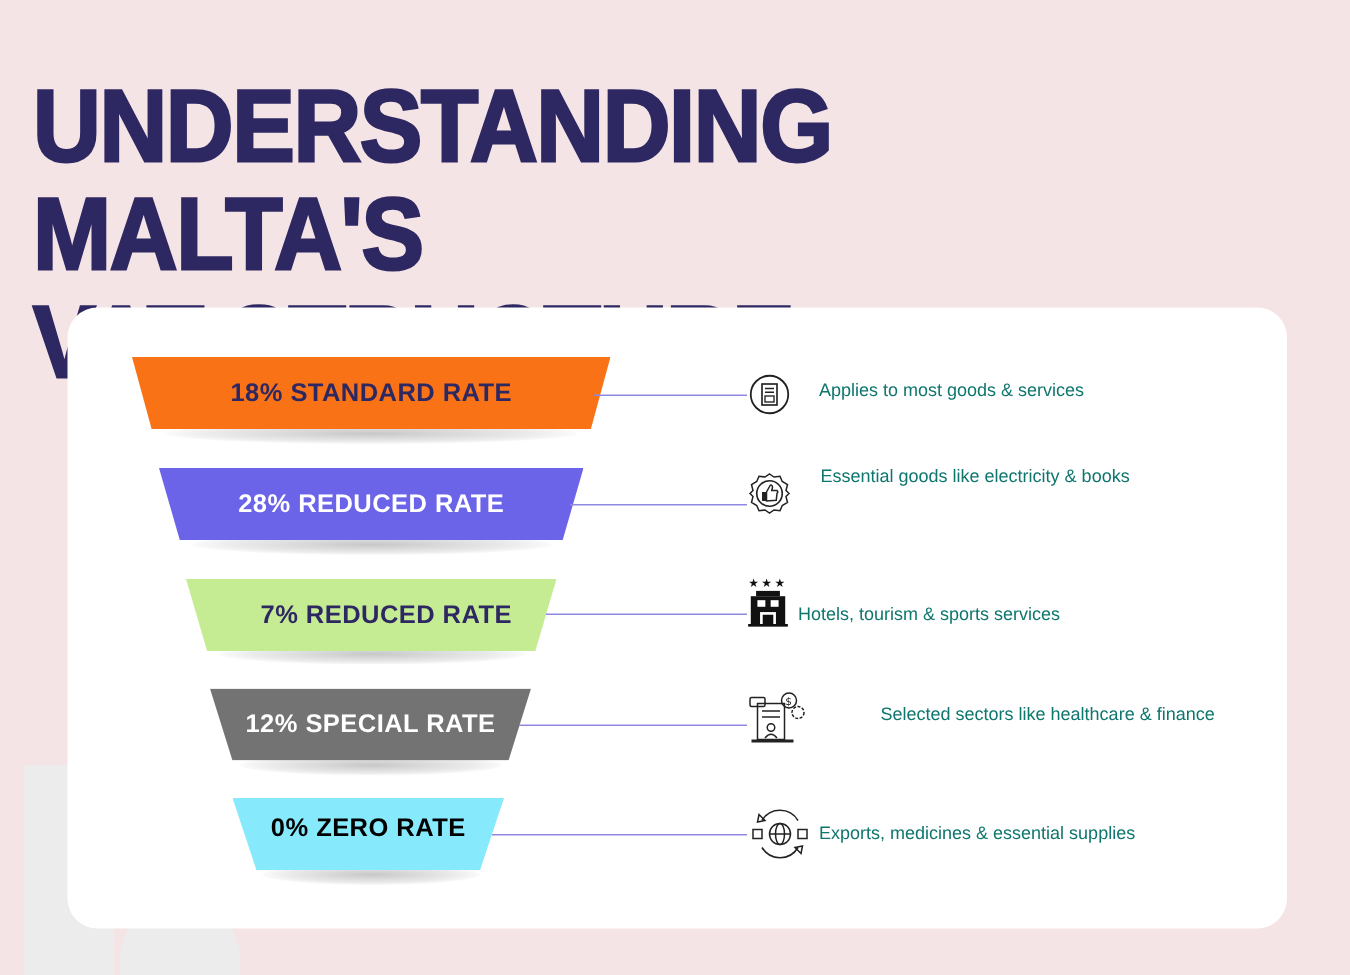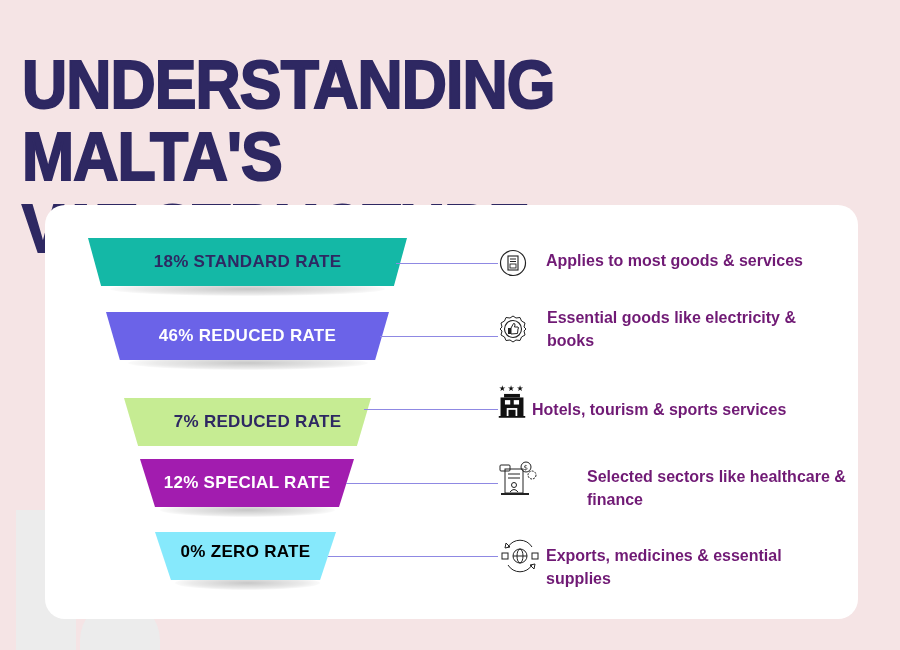--- a/index.html
+++ b/index.html
@@ -30,91 +30,91 @@
   .band-shadow {
     position:absolute; height:14px; border-radius:50%;
     background:radial-gradient(ellipse at center, rgba(0,0,0,0.22) 0%, rgba(0,0,0,0.08) 55%, rgba(0,0,0,0) 75%);
   }
   .connector { position:absolute; height:1px; background:#8f89e3; }
   .icon {
     position:absolute; width:30px; height:30px;
     display:flex; align-items:center; justify-content:center;
   }
   .desc {
-    position:absolute; color:#701a75; font-family:"Liberation Sans", sans-serif;
-    font-weight:700; font-size:16px; line-height:23px; width:300px;
+    position:absolute; color:#0f766e; font-family:"Liberation Sans", sans-serif;
+    font-weight:400; font-size:12px; line-height:23px; width:300px;
   }
 </style>
 </head>
 <body>
 
 <div class="bg-shape" style="left:16px; top:510px; width:60px; height:140px;"></div>
 <div class="bg-shape" style="left:80px; top:600px; width:80px; height:50px; border-radius:40px 40px 0 0;"></div>
 
 <h1 class="title">
   <span>UNDERSTANDING MALTA'S</span>
   <span>VAT STRUCTURE</span>
 </h1>
 
 <div class="card"></div>
 
 <div class="band-shadow" style="left:110px; top:282px; width:275px;"></div>
-<div class="band" style="left:88px; top:238px; width:319px; background:#14b8a6; color:#2e2862; clip-path:polygon(0 0,100% 0,95.9% 100%,4.1% 100%);">
+<div class="band" style="left:88px; top:238px; width:319px; background:#f97316; color:#2e2862; clip-path:polygon(0 0,100% 0,95.9% 100%,4.1% 100%);">
   <span>18% STANDARD RATE</span>
 </div>
 <div class="connector" style="left:396px; top:263px; width:102px;"></div>
 <div class="icon" style="left:498px; top:248px;">
   <svg width="28" height="28" viewBox="0 0 28 28">
       <circle cx="14" cy="14" r="12.5" fill="none" stroke="#222" stroke-width="1.2"></circle>
       <rect x="9" y="7" width="10" height="14" fill="none" stroke="#222" stroke-width="1.1"></rect>
       <line x1="11" y1="10" x2="17" y2="10" stroke="#222"></line>
       <line x1="11" y1="12.5" x2="17" y2="12.5" stroke="#222"></line>
       <rect x="11" y="15" width="6" height="4" fill="none" stroke="#222" stroke-width="0.9"></rect>
     </svg>
 </div>
 <div class="desc" style="left:546px; top:249px;">Applies to most goods &amp; services</div>
 
 <div class="band-shadow" style="left:128px; top:356px; width:240px;"></div>
 <div class="band" style="left:106px; top:312px; width:283px; background:#6b63e8; color:#ffffff; clip-path:polygon(0 0,100% 0,95.1% 100%,4.9% 100%);">
-  <span>46% REDUCED RATE</span>
+  <span>28% REDUCED RATE</span>
 </div>
 <div class="connector" style="left:380px; top:336px; width:118px;"></div>
 <div class="icon" style="left:498px; top:314px;">
   <svg width="30" height="30" viewBox="0 0 30 30">
       <path d="M15 2 L18 4 L22 3.5 L23.5 7 L27 9 L26 13 L28 15 L26 17 L27 21 L23.5 23 L22 26.5 L18 26 L15 28 L12 26 L8 26.5 L6.5 23 L3 21 L4 17 L2 15 L4 13 L3 9 L6.5 7 L8 3.5 L12 4 Z" fill="none" stroke="#222" stroke-width="1"></path>
       <circle cx="15" cy="15" r="8.5" fill="none" stroke="#222" stroke-width="1.1"></circle>
       <rect x="10" y="14" width="3" height="6" fill="#222"></rect>
       <path d="M13 14 L15.5 9.5 Q17 9 17 11 L16.5 13 L20 13 Q21 14 20 15 L19.5 19.5 L13 20 Z" fill="none" stroke="#222" stroke-width="1"></path>
     </svg>
 </div>
 <div class="desc" style="left:547px; top:306px; width:290px;">Essential goods like electricity &amp; books</div>
 
 <div class="band-shadow" style="left:146px; top:429px; width:205px;"></div>
-<div class="band" style="left:124px; top:398px; width:247px; background:#c6ec93; color:#2e2862; clip-path:polygon(0 0,100% 0,94.3% 100%,5.7% 100%);">
+<div class="band" style="left:124px; top:386px; width:247px; background:#c6ec93; color:#2e2862; clip-path:polygon(0 0,100% 0,94.3% 100%,5.7% 100%);">
   <span style="padding-left:20px;">7% REDUCED RATE</span>
 </div>
 <div class="connector" style="left:364px; top:409px; width:134px;"></div>
 <div class="icon" style="left:497px; top:381px; height:40px;">
   <svg width="34" height="40" viewBox="0 0 34 40">
       <text x="2" y="9" font-size="9" fill="#111" font-family="DejaVu Sans, sans-serif">★</text>
       <text x="12" y="9" font-size="9" fill="#111" font-family="DejaVu Sans, sans-serif">★</text>
       <text x="22" y="9" font-size="9" fill="#111" font-family="DejaVu Sans, sans-serif">★</text>
       <rect x="8" y="12" width="18" height="4" fill="#111"></rect>
       <rect x="4" y="16" width="26" height="22" fill="#111"></rect>
       <rect x="9" y="19" width="6" height="5" fill="#fff"></rect>
       <rect x="19" y="19" width="6" height="5" fill="#fff"></rect>
       <rect x="11" y="28" width="12" height="10" fill="#fff"></rect>
       <rect x="13" y="30" width="8" height="8" fill="#111"></rect>
       <rect x="2" y="37" width="30" height="2" fill="#111"></rect>
     </svg>
 </div>
 <div class="desc" style="left:532px; top:398px;">Hotels, tourism &amp; sports services</div>
 
 <div class="band-shadow" style="left:160px; top:503px; width:175px;"></div>
-<div class="band" style="left:140px; top:459px; width:214px; background:#a21caf; color:#ffffff; clip-path:polygon(0 0,100% 0,93% 100%,7% 100%);">
+<div class="band" style="left:140px; top:459px; width:214px; background:#737373; color:#ffffff; clip-path:polygon(0 0,100% 0,93% 100%,7% 100%);">
   <span>12% SPECIAL RATE</span>
 </div>
 <div class="connector" style="left:346px; top:483px; width:152px;"></div>
 <div class="icon" style="left:499px; top:461px; width:40px; height:36px;">
   <svg width="40" height="36" viewBox="0 0 40 36">
       <rect x="1" y="4" width="10" height="6" rx="1" fill="none" stroke="#222"></rect>
       <rect x="6" y="8" width="18" height="24" fill="none" stroke="#222"></rect>
       <line x1="9" y1="13" x2="21" y2="13" stroke="#222"></line>
       <line x1="9" y1="17" x2="21" y2="17" stroke="#222"></line>
       <circle cx="15" cy="24" r="2.5" fill="none" stroke="#222"></circle>

